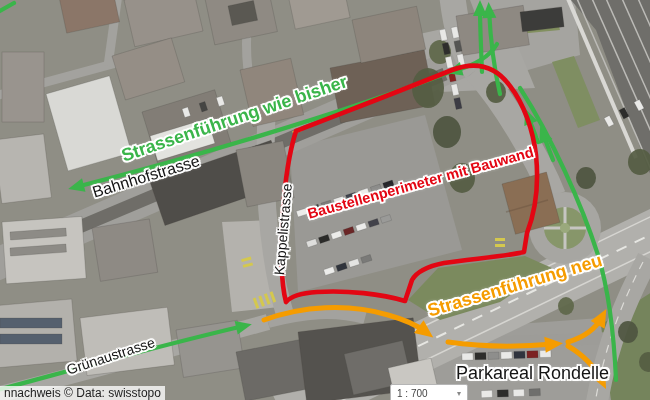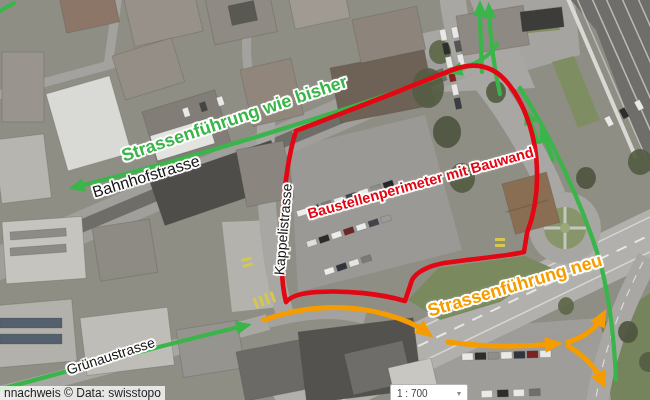--- a/index.html
+++ b/index.html
@@ -271,20 +271,21 @@
     <path d="M 568,346 C 585,356 596,369 602,381" marker-end="url(#ao)"></path>
   </g>
 </svg>
 
   <div class="lbl lbl-route-old halo">Strassenführung wie bisher</div>
   <div class="lbl lbl-bahnhofstrasse halo">Bahnhofstrasse</div>
   <div class="lbl lbl-kappelistrasse halo">Kappelistrasse</div>
   <div class="lbl lbl-perimeter halo">Baustellenperimeter mit Bauwand</div>
   <div class="lbl lbl-route-new halo">Strassenführung neu</div>
   <div class="lbl lbl-gruenaustrasse halo">Grünaustrasse</div>
+  <div class="lbl lbl-parkareal halo">Parkareal Rondelle</div>
 
   <div class="attribution">nnachweis © Data: swisstopo</div>
 
   <div class="scale-select">
     <span>1 : 700</span>
     <span class="chev">▾</span>
   </div>
 
 </div>
 

